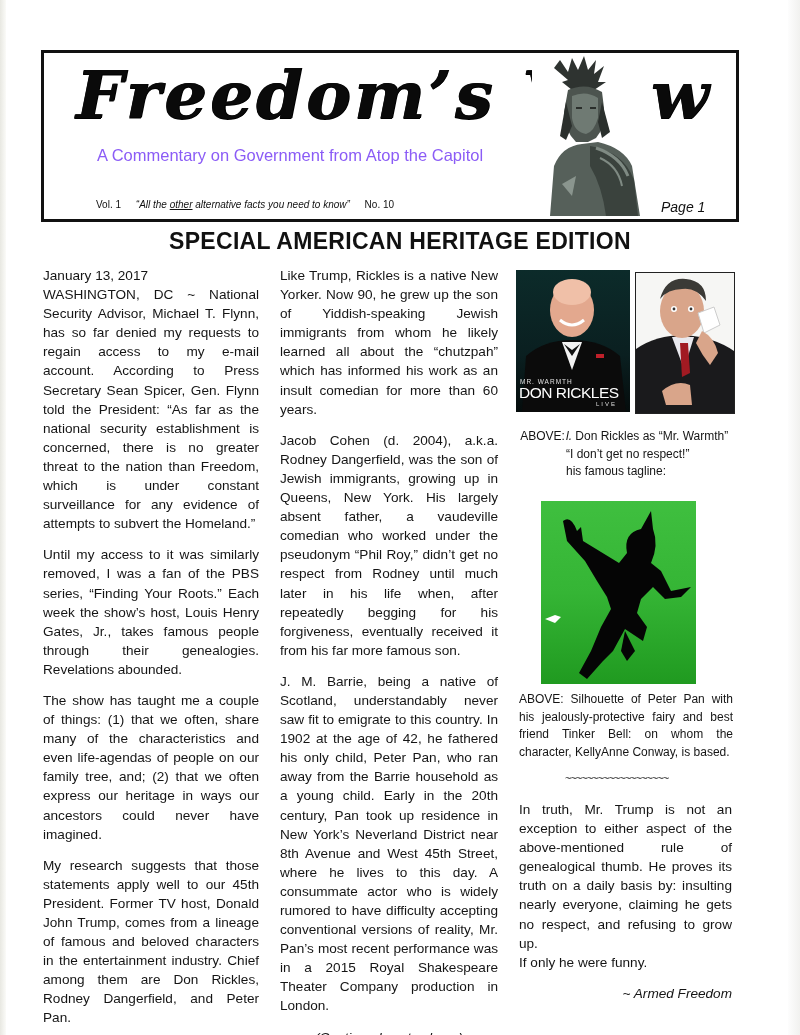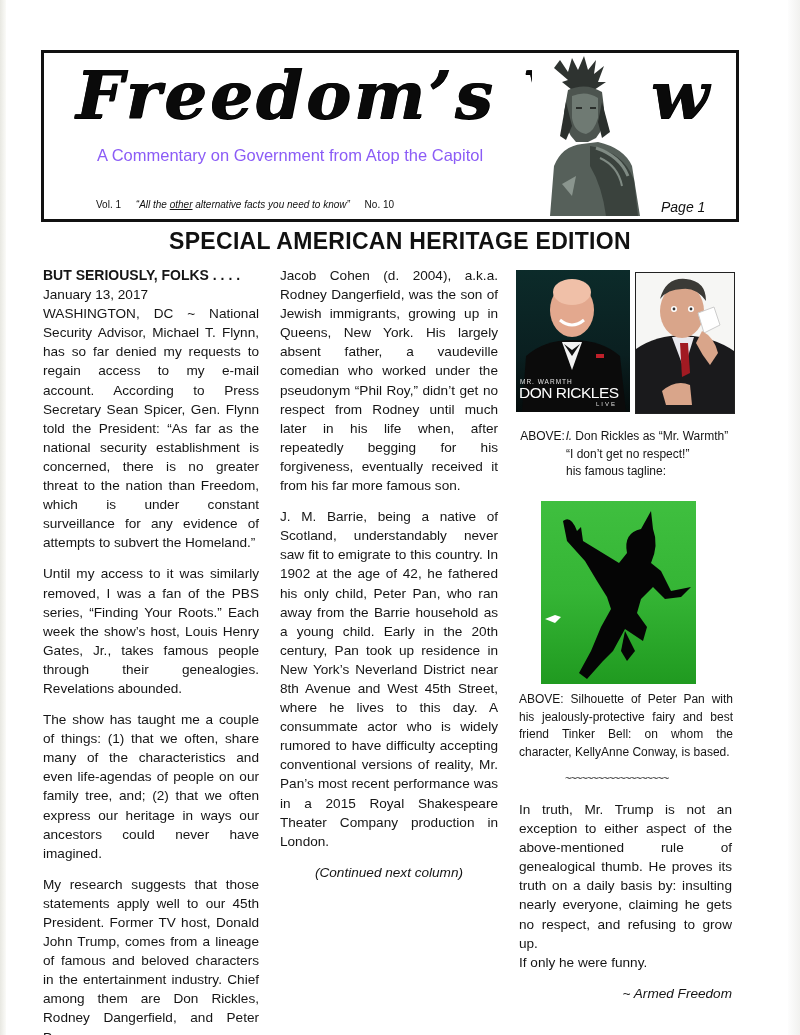--- a/index.html
+++ b/index.html
@@ -66,29 +66,29 @@
     <path d="M58 90 Q92 96 102 124 L106 160 L74 160 Q70 130 58 110 Z" fill="#3a423d"></path>
     <path d="M64 92 Q88 100 96 120" stroke="#7f8a83" stroke-width="3" fill="none"></path>
     <path d="M68 102 Q86 110 90 130" stroke="#7f8a83" stroke-width="2" fill="none"></path>
     <path d="M30 128 L44 120 L40 140 Z" fill="#8a958e"></path>
   </svg>
 </header>
 
 <div class="edition">SPECIAL AMERICAN HERITAGE EDITION</div>
 
 <div class="col col1">
-  <span class="headline">BUT SERIOUSLY, FOLKS . . . .</span>
   <span class="dateline">January 13, 2017</span>
   <p>WASHINGTON, DC ~ National Security Advisor, Michael T. Flynn, has so far denied my requests to regain access to my e-mail account. According to Press Secretary Sean Spicer, Gen. Flynn told the President: “As far as the national security establishment is concerned, there is no greater threat to the nation than Freedom, which is under constant surveillance for any evidence of attempts to subvert the Homeland.”</p>
   <p>Until my access to it was similarly removed, I was a fan of the PBS series, “Finding Your Roots.” Each week the show’s host, Louis Henry Gates, Jr., takes famous people through their genealogies. Revelations abounded.</p>
   <p>The show has taught me a couple of things: (1) that we often, share many of the characteristics and even life-agendas of people on our family tree, and; (2) that we often express our heritage in ways our ancestors could never have imagined.</p>
   <p>My research suggests that those statements apply well to our 45th President. Former TV host, Donald John Trump, comes from a lineage of famous and beloved characters in the entertainment industry. Chief among them are Don Rickles, Rodney Dangerfield, and Peter Pan.</p>
 </div>
 
 <div class="col col2">
+  <p>Like Trump, Rickles is a native New Yorker. Now 90, he grew up the son of Yiddish-speaking Jewish immigrants from whom he likely learned all about the “chutzpah” which has informed his work as an insult comedian for more than 60 years.</p>
   <p>Jacob Cohen (d. 2004), a.k.a. Rodney Dangerfield, was the son of Jewish immigrants, growing up in Queens, New York. His largely absent father, a vaudeville comedian who worked under the pseudonym “Phil Roy,” didn’t get no respect from Rodney until much later in his life when, after repeatedly begging for his forgiveness, eventually received it from his far more famous son.</p>
   <p>J. M. Barrie, being a native of Scotland, understandably never saw fit to emigrate to this country. In 1902 at the age of 42, he fathered his only child, Peter Pan, who ran away from the Barrie household as a young child. Early in the 20th century, Pan took up residence in New York’s Neverland District near 8th Avenue and West 45th Street, where he lives to this day. A consummate actor who is widely rumored to have difficulty accepting conventional versions of reality, Mr. Pan’s most recent performance was in a 2015 Royal Shakespeare Theater Company production in London.</p>
   <p class="continued">(Continued next column)</p>
 </div>
 
 <div class="photo photo-rickles">
   <svg width="114" height="142" viewBox="0 0 114 142">
     <path d="M6 142 L10 86 Q28 70 56 70 Q86 70 104 86 L110 142 Z" fill="#0b0b0b"></path>
     <path d="M46 72 L56 100 L66 72 Z" fill="#f2f2f2"></path>
     <path d="M48 74 L56 80 L64 74 L56 86 Z" fill="#111"></path>

